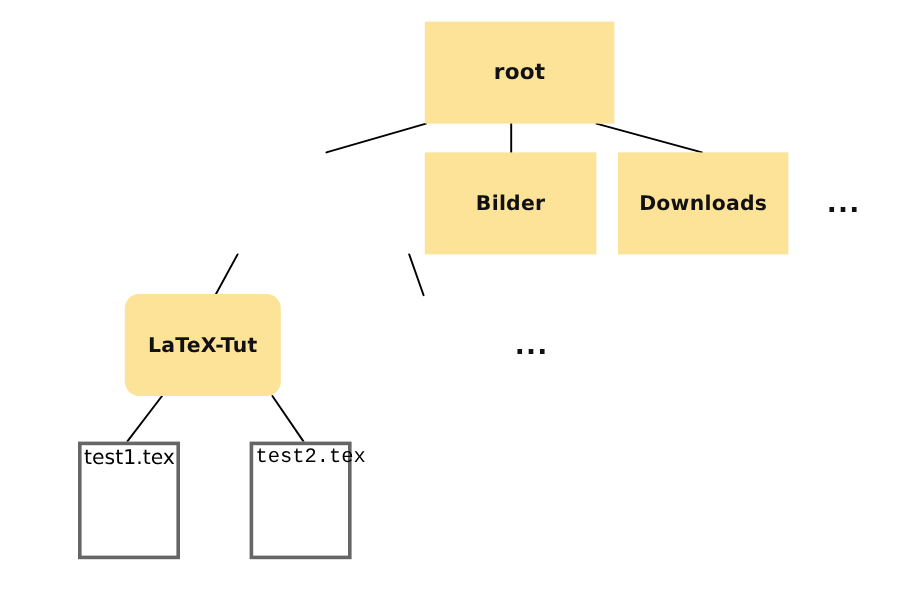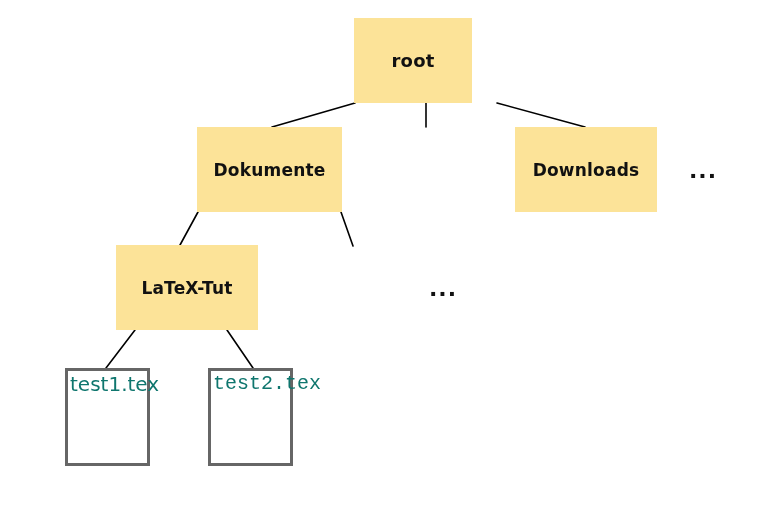--- a/index.html
+++ b/index.html
@@ -49,23 +49,23 @@
   }
   .folder.root-node {
     font-size: 18px;
   }
   .file {
     background: var(--file-fill);
     border: 3px solid var(--file-border);
     align-items: flex-start;
     justify-content: flex-start;
     font-weight: 400;
-    font-size: 20px;
+    font-size: 17px;
     padding: 1px 2px;
-    color: #0f766e;
+    color: #000000;
   }
   .ellipsis {
     position: absolute;
     font-weight: 800;
     font-size: 22px;
     color: #111111;
     letter-spacing: 1px;
     line-height: 1;
     transform: translate(-50%, -50%);
   }
@@ -78,30 +78,30 @@
   <svg class="edges" width="761" height="510" viewBox="0 0 761 510" xmlns="http://www.w3.org/2000/svg">
     <line x1="355" y1="103" x2="272" y2="127"></line>
     <line x1="426" y1="103" x2="426" y2="127"></line>
     <line x1="497" y1="103" x2="585" y2="127"></line>
     <line x1="198" y1="212" x2="180" y2="245"></line>
     <line x1="341" y1="212" x2="353" y2="246"></line>
     <line x1="135" y1="330" x2="106" y2="368"></line>
     <line x1="227" y1="330" x2="253" y2="368"></line>
   </svg>
 
-  <div class="node folder root-node" style="left:354px; top:18px; width:118px; height:85px;">root</div>
+  <div class="node folder root-node" style="left:354px; top:18px; width:158px; height:85px;">root</div>
 
-  <div class="node folder" style="left:197px; top:127px; width:145px; height:85px;">Dokumente</div>
 
+  <div class="node folder" style="left:354px; top:127px; width:143px; height:85px;">Bilder</div>
 
   <div class="node folder" style="left:515px; top:127px; width:142px; height:85px;">Downloads</div>
 
   <div class="ellipsis" style="left:703px; top:171px;">...</div>
 
-  <div class="node folder" style="left:116px; top:245px; width:142px; height:85px;">LaTeX-Tut</div>
+  <div class="node folder" style="left:104px; top:245px; width:130px; height:85px;border-radius:12px;">LaTeX-Tut</div>
 
 
   <div class="ellipsis" style="left:443px; top:289px;">...</div>
 
   <div class="node file" style="left:65px; top:368px; width:85px; height:98px;">test1.tex</div>
 
   <div class="node file" style="left:208px; top:368px; width:85px; height:98px;font-family:Liberation Mono, monospace;">test2.tex</div>
 
 </div>
 

